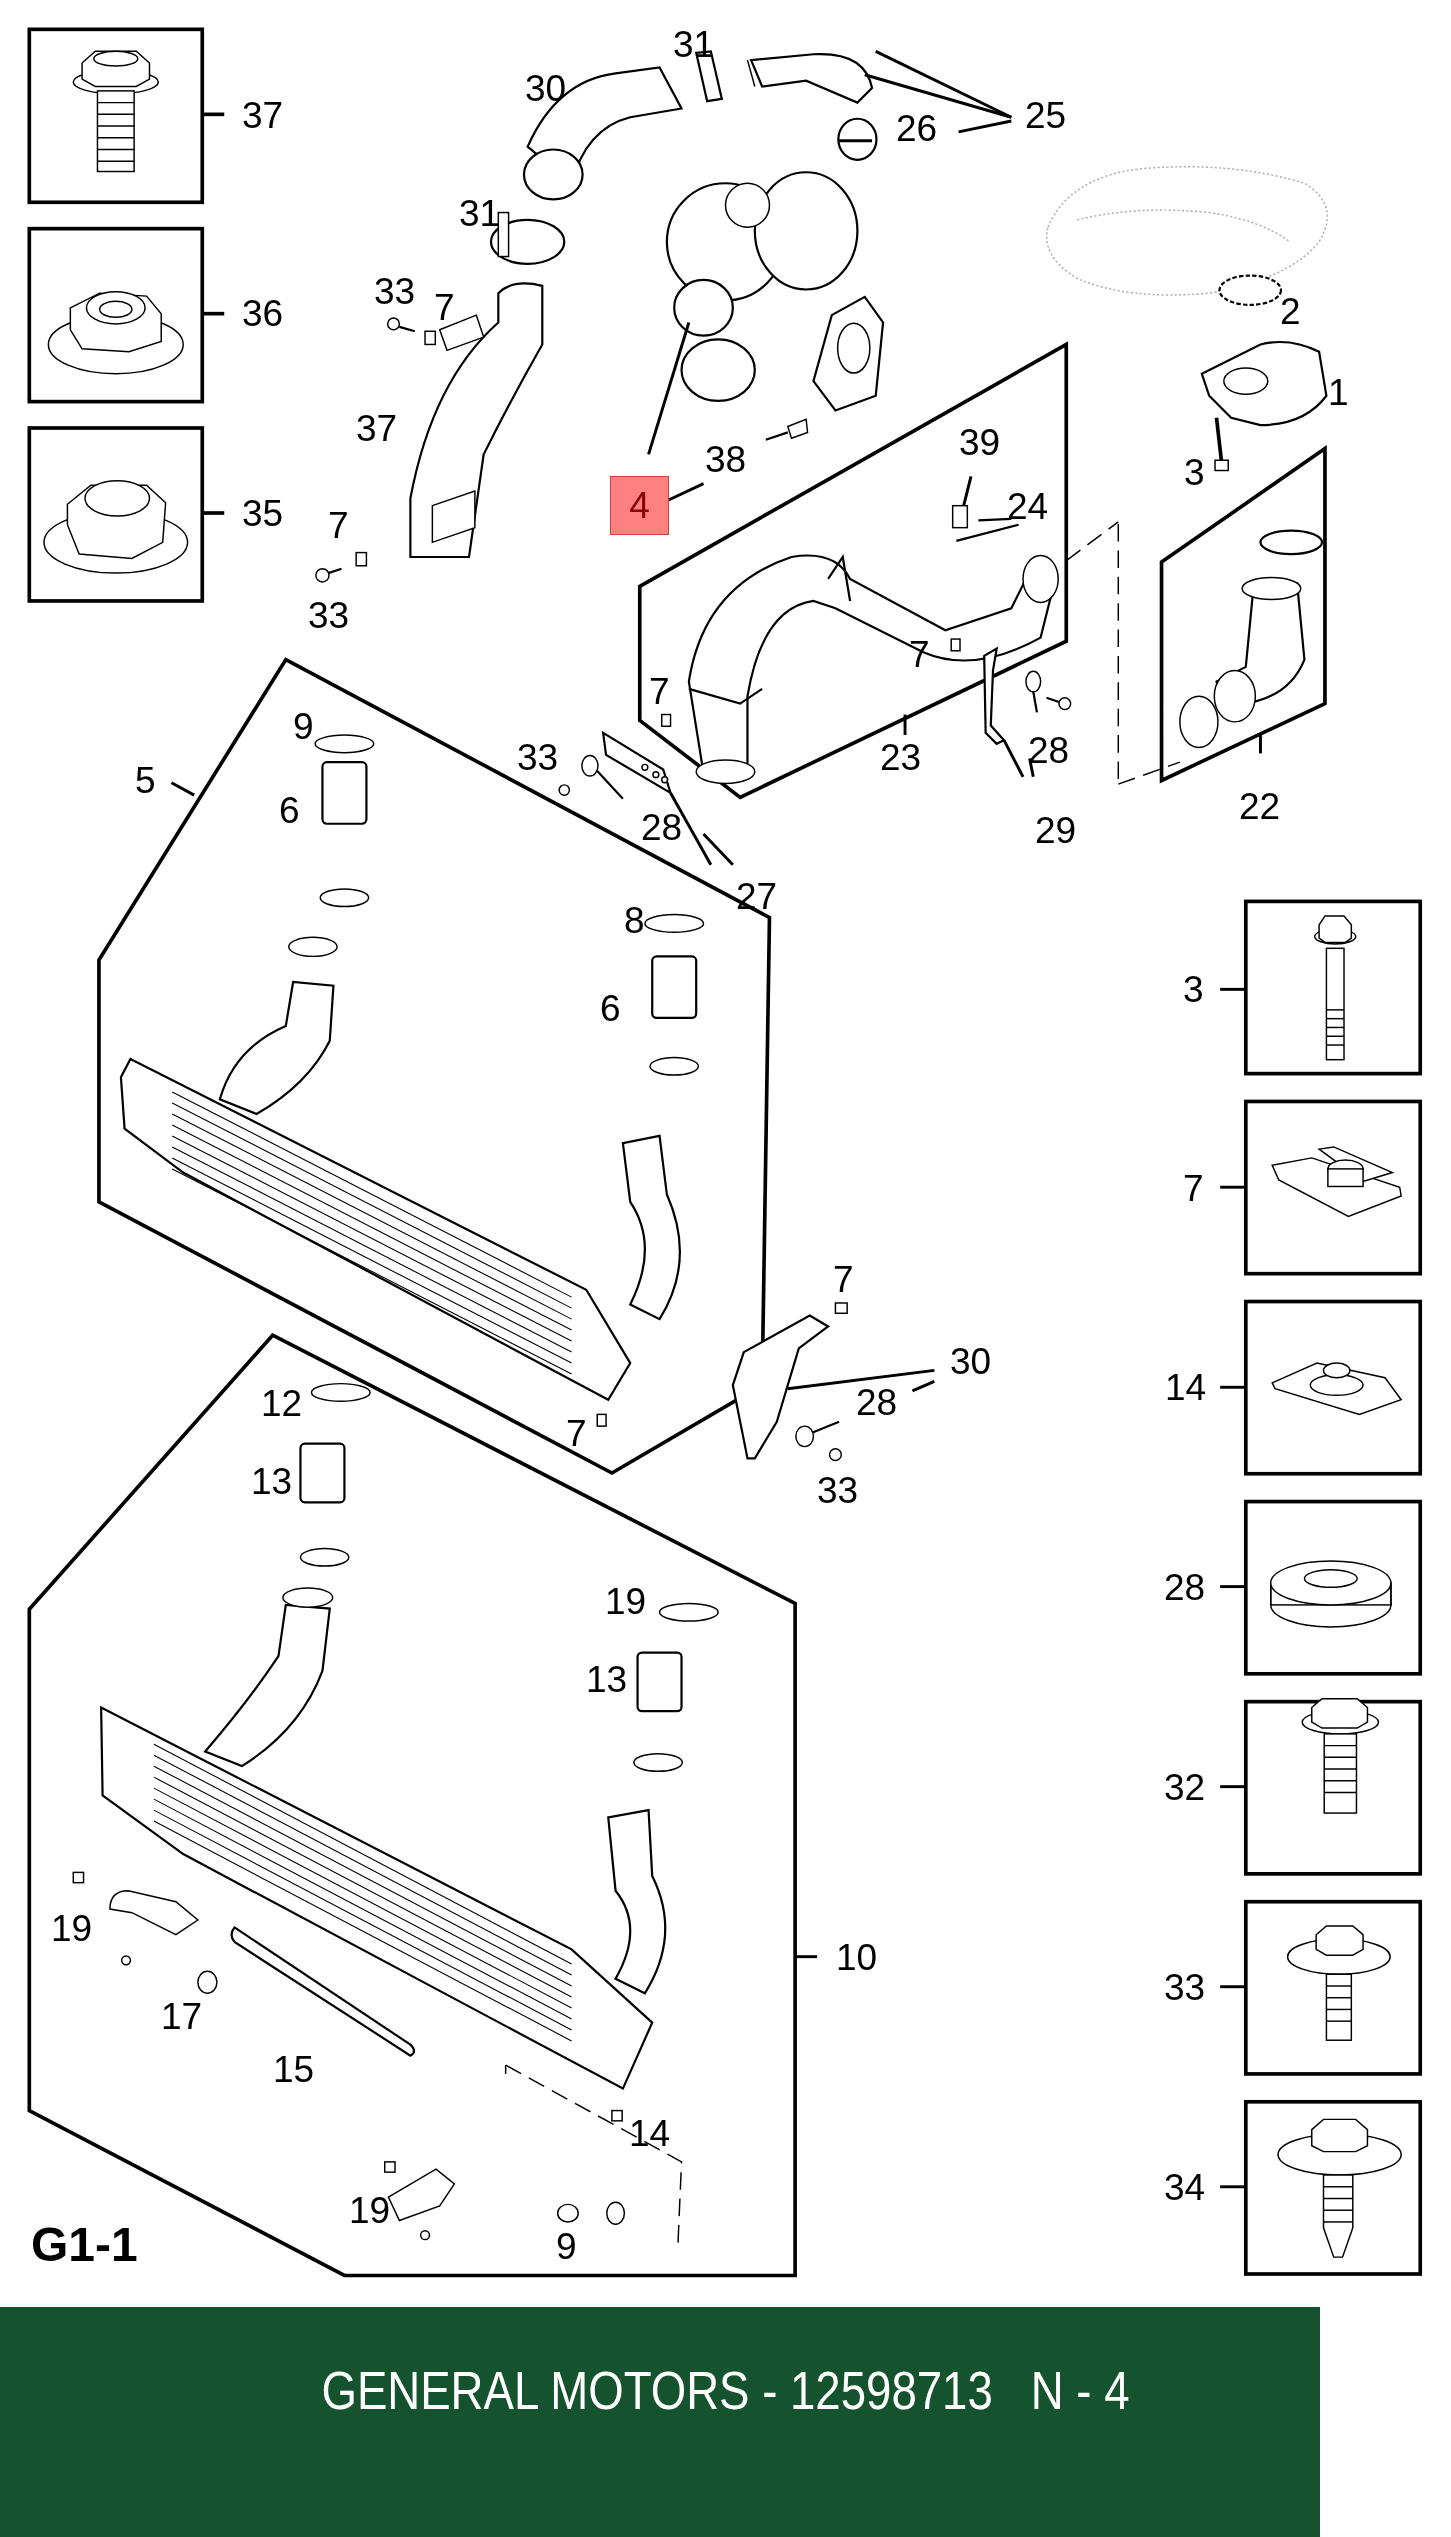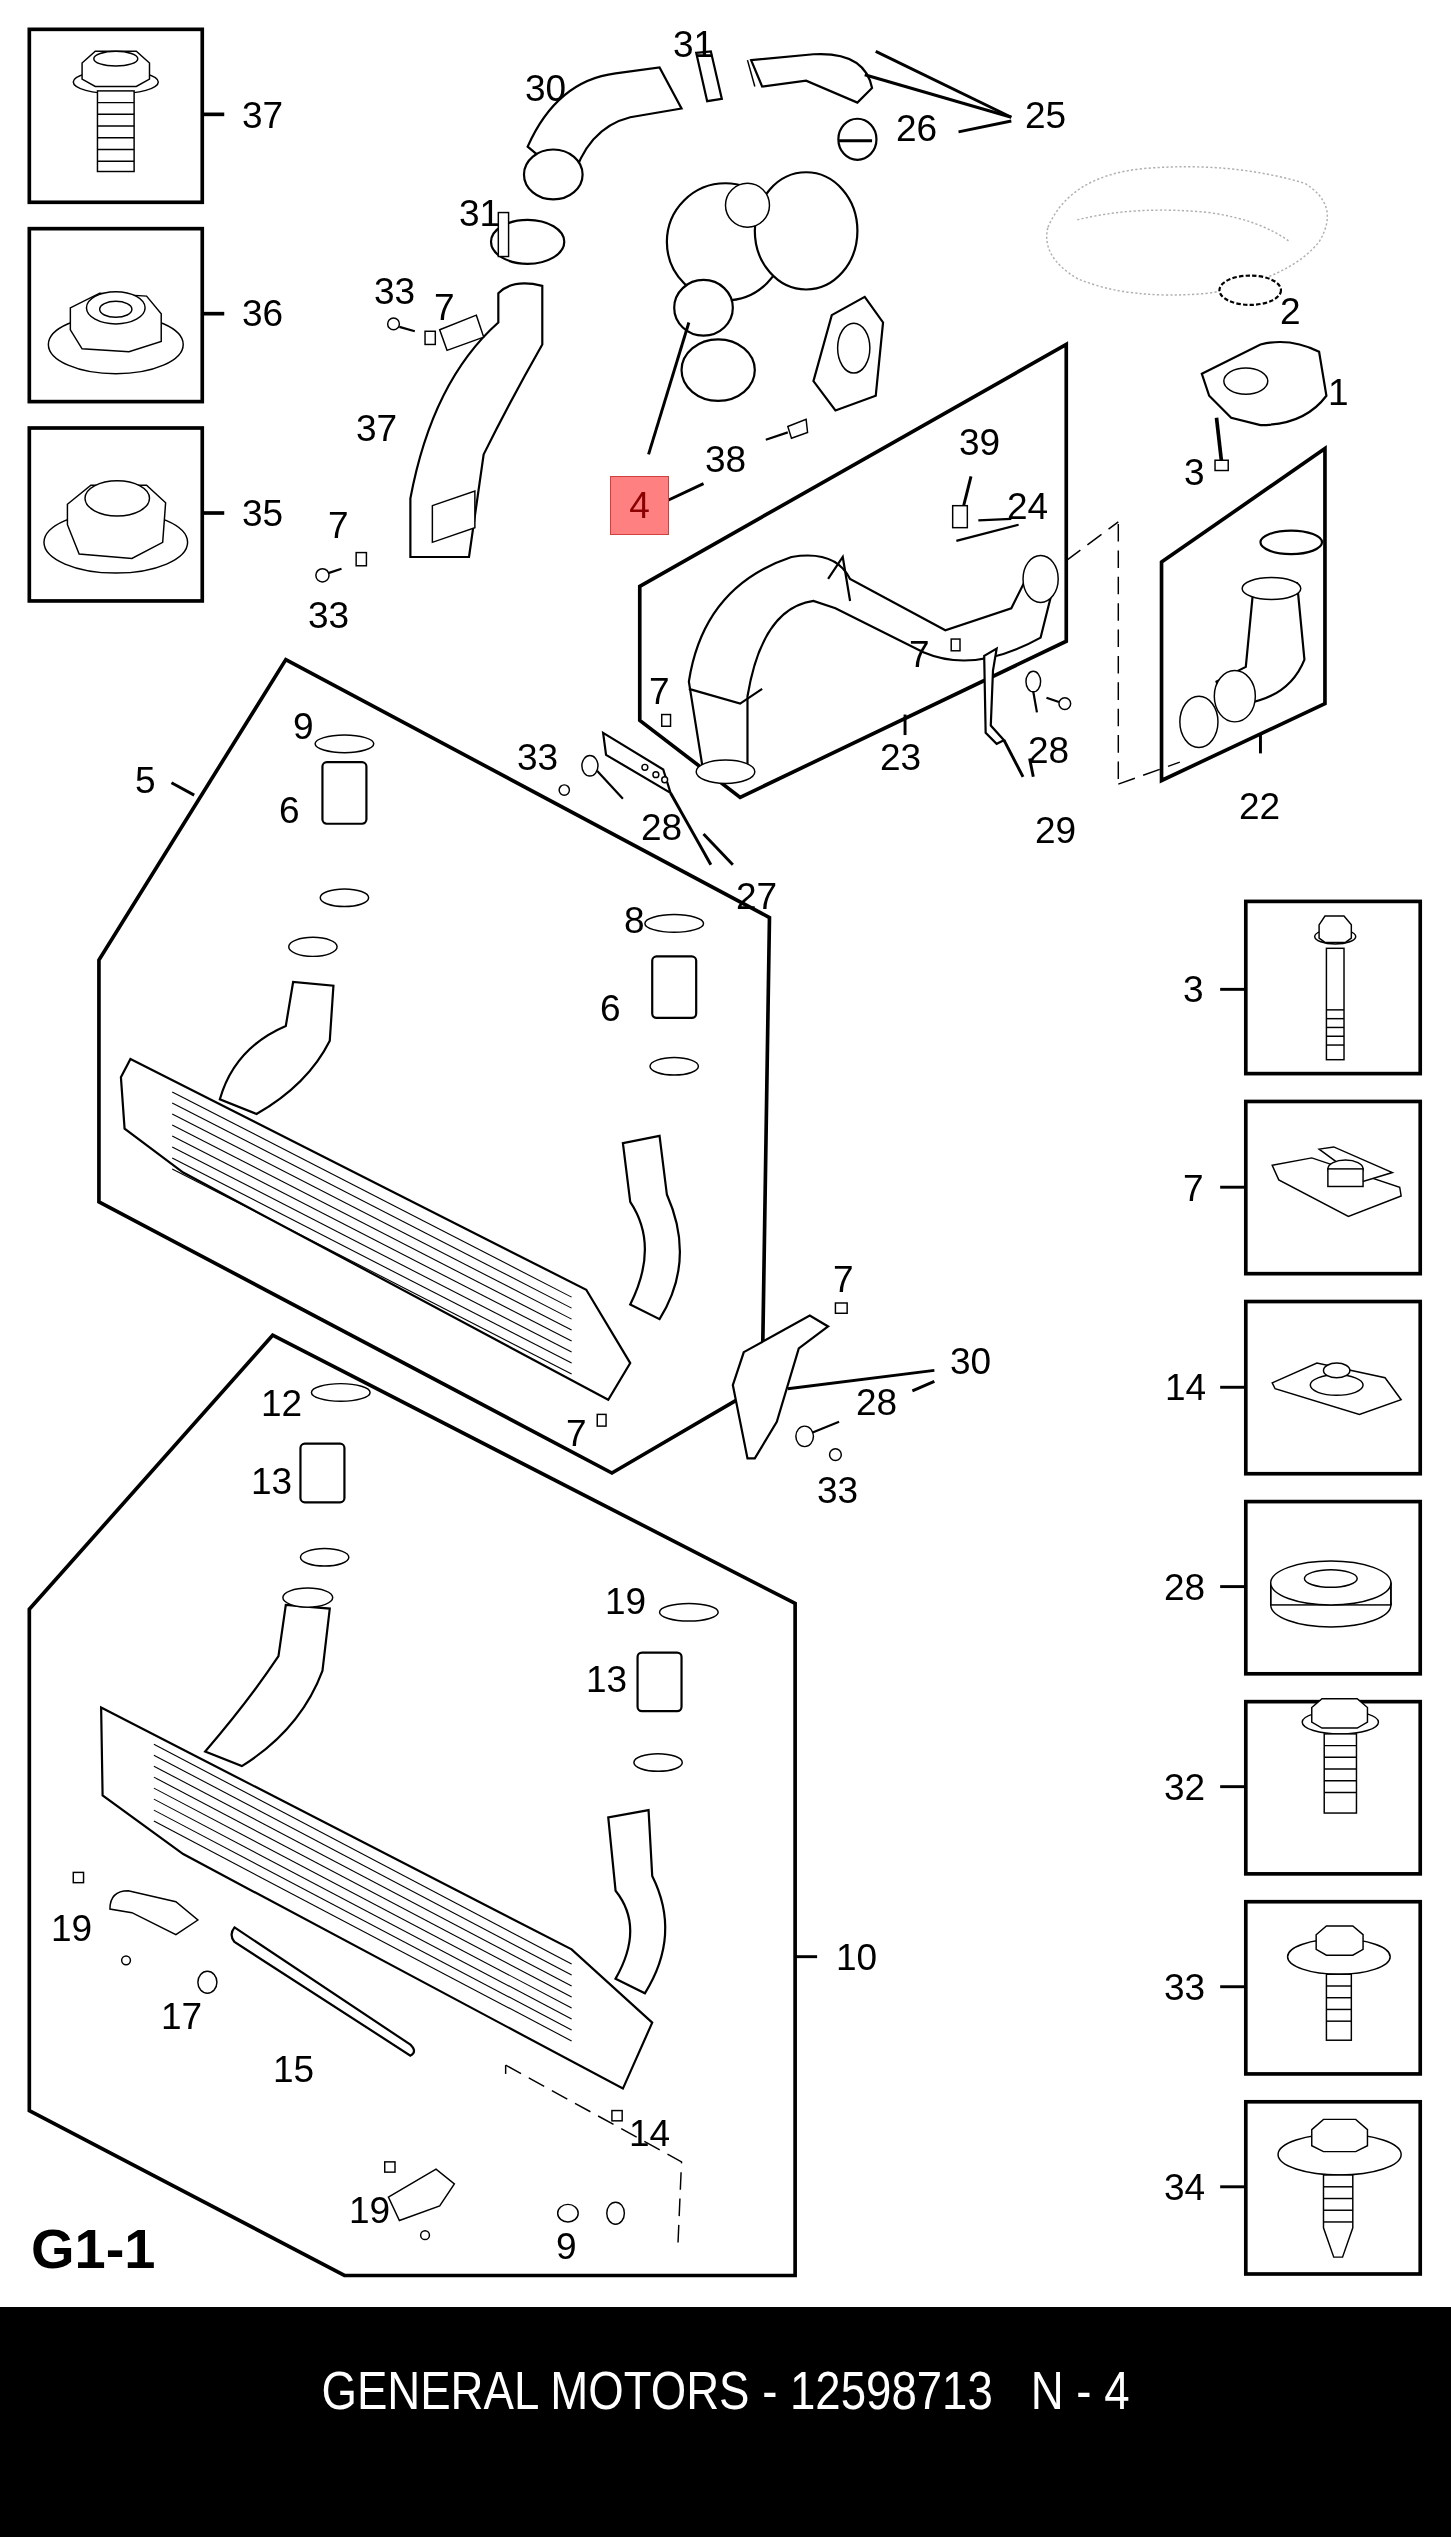--- a/index.html
+++ b/index.html
@@ -1,21 +1,21 @@
 <!DOCTYPE html>
 <html style="font-size:11.7px"><head>
 <meta charset="utf-8">
 <style>
   html, body { margin: 0; padding: 0; background: #ffffff; }
   body { width: 1451px; height: 2538px; position: relative; overflow: hidden; font-family: "Liberation Sans", sans-serif; }
   #diagram { position: absolute; left: 0; top: 0; width: 1451px; height: 2307px; background: #fff; }
   .callout { position: absolute; font-family: "Liberation Sans", sans-serif; font-size: 37px; color: #000; line-height: 1; white-space: nowrap; }
   .callout.highlight { background: #ff8080; border: 1.5px solid #d04040; color: #8b0000; width: 59px; height: 59px; display: flex; align-items: center; justify-content: center; box-sizing: border-box; }
-  .figure-id { position: absolute; left: 31px; top: 2221px; font-family: "Liberation Sans", sans-serif; font-weight: bold; font-size: 56px; color: #000; line-height: 1; }
-  .footer { position: absolute; left: 0; top: 2307px; width: 1451px; height: 230px; background: #000000; }
+  .figure-id { position: absolute; left: 31px; top: 2221px; font-family: "Liberation Sans", sans-serif; font-weight: bold; font-size: 48px; color: #000; line-height: 1; }
+  .footer { position: absolute; left: 0; top: 2307px; width: 1320px; height: 230px; background: #14532d; }
   .footer-text { position: absolute; left: 0; top: 53px; width: 1451px; text-align: center; color: #fff; font-family: "Liberation Sans", sans-serif; font-size: 53px; letter-spacing: 0px; transform: scaleX(0.86); transform-origin: center; white-space: pre; }
   svg .ln { stroke: #000; fill: none; }
   svg .part { stroke: #000; fill: #fff; stroke-width: 3; }
   svg .part-thin { stroke: #000; fill: #fff; stroke-width: 2; }
   svg .faint { stroke: #b0b0b0; fill: none; stroke-width: 2; stroke-dasharray: 3 3; }
 </style>
 </head>
 <body>
 
 <div id="diagram">

